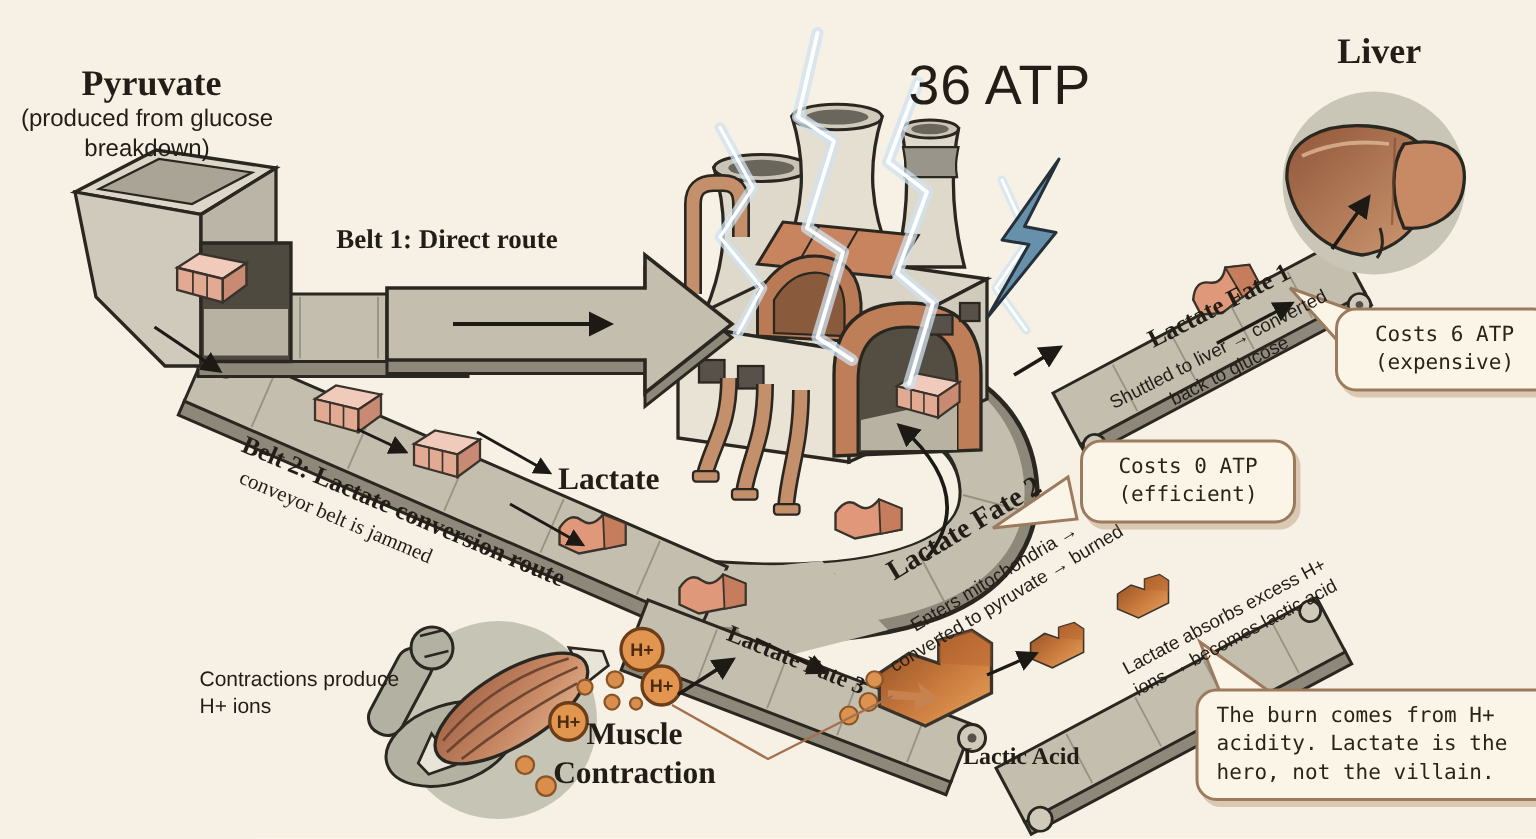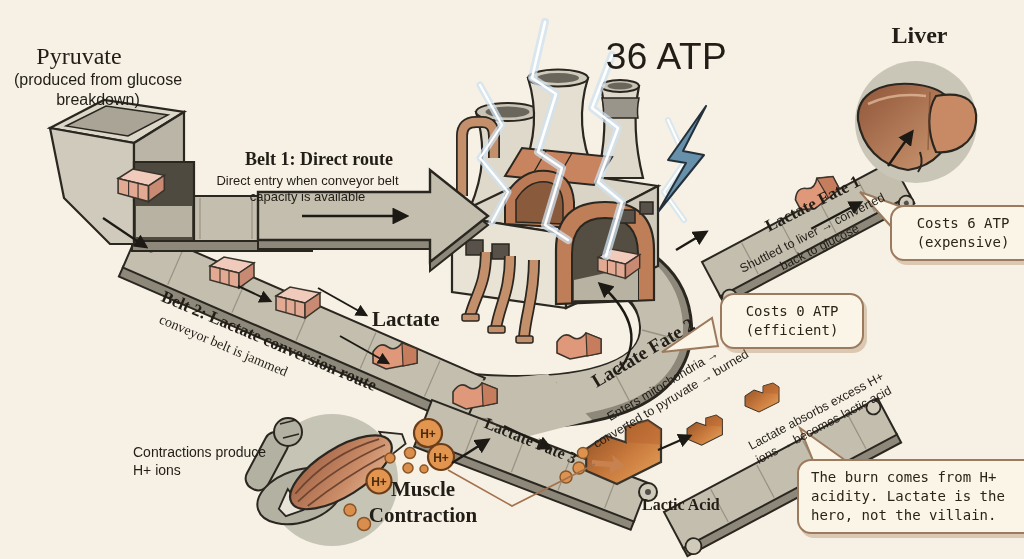--- a/index.html
+++ b/index.html
@@ -7,23 +7,23 @@
          font-family:"Liberation Sans",sans-serif;color:#221d17;}
   #art{position:absolute;left:0;top:0;}
   .txt{position:absolute;line-height:1.22;}
   .serif{font-family:"Liberation Serif",serif;}
   .sans{font-family:"Liberation Sans",sans-serif;}
   .center{text-align:center;}
   .pre{white-space:pre-line;}
   .callout{position:absolute;background:#fbf5e7;border:2px solid #9c7a5e;border-radius:14px;
            padding:7px 12px;font-family:"DejaVu Sans Mono",monospace;font-size:14px;line-height:1.35;
            color:#2a2418;box-shadow:3px 4px 0 rgba(166,124,86,.35);}
-  .t-pyr{left:4px;top:42px;width:150px;font-size:24px;font-weight:400;}
+  .t-pyr{left:26px;top:42px;width:150px;font-size:24px;font-weight:700;}
   .t-pyrsub{left:8px;top:70px;width:180px;font-size:16px;}
-  .t-b1{left:209px;top:149px;width:220px;font-size:18px;font-weight:700;text-align:center;}
+  .t-b1{left:188px;top:149px;width:220px;font-size:18px;font-weight:700;text-align:center;}
   .t-b1sub{left:200px;top:173px;width:215px;font-size:13px;}
   .t-atp{left:584px;top:34px;width:165px;font-size:37px;font-weight:400;letter-spacing:.5px;}
   .t-liver{left:872px;top:21px;width:95px;font-size:24px;font-weight:600;}
   .t-f1{left:733px;top:194px;width:160px;font-size:17px;font-weight:700;transform:rotate(-27deg);}
   .t-f1d{left:735px;top:224px;width:162px;font-size:12.5px;transform:rotate(-27deg);line-height:1.3;}
   .t-b2{left:162px;top:286px;width:345px;font-size:17px;font-weight:700;transform:rotate(23deg);transform-origin:left center;}
   .t-b2sub{left:160px;top:310px;width:250px;font-size:14px;transform:rotate(23deg);transform-origin:left center;}
   .t-lac{left:372px;top:307px;width:100px;font-size:21px;font-weight:600;}
   .t-f2{left:563px;top:341px;width:160px;font-size:19px;font-weight:700;transform:rotate(-31deg);}
   .t-f2d{left:547px;top:376px;width:240px;font-size:12.5px;transform:rotate(-31deg);line-height:1.3;}
@@ -299,21 +299,20 @@
     <polygon points="860,192 916,212 896,232"></polygon>
     <polygon points="662,352 712,318 718,346"></polygon>
     <polygon points="800,428 856,468 820,478"></polygon>
   </g>
 </svg>
 
 <div class="txt serif center t-pyr">Pyruvate</div>
 <div class="txt sans  center t-pyrsub">(produced from glucose breakdown)</div>
 
 <div class="txt serif center t-b1">Belt 1: Direct route</div>
-<div class="txt sans  center t-b1sub">Direct entry when conveyor belt capacity is available</div>
 
 <div class="txt sans center t-atp">36 ATP</div>
 <div class="txt serif center t-liver">Liver</div>
 
 <div class="txt serif center t-f1">Lactate Fate 1</div>
 <div class="txt sans  center t-f1d">Shuttled to liver → converted back to glucose</div>
 
 <div class="txt serif t-b2">Belt 2: Lactate conversion route</div>
 <div class="txt serif t-b2sub">conveyor belt is jammed</div>
 

